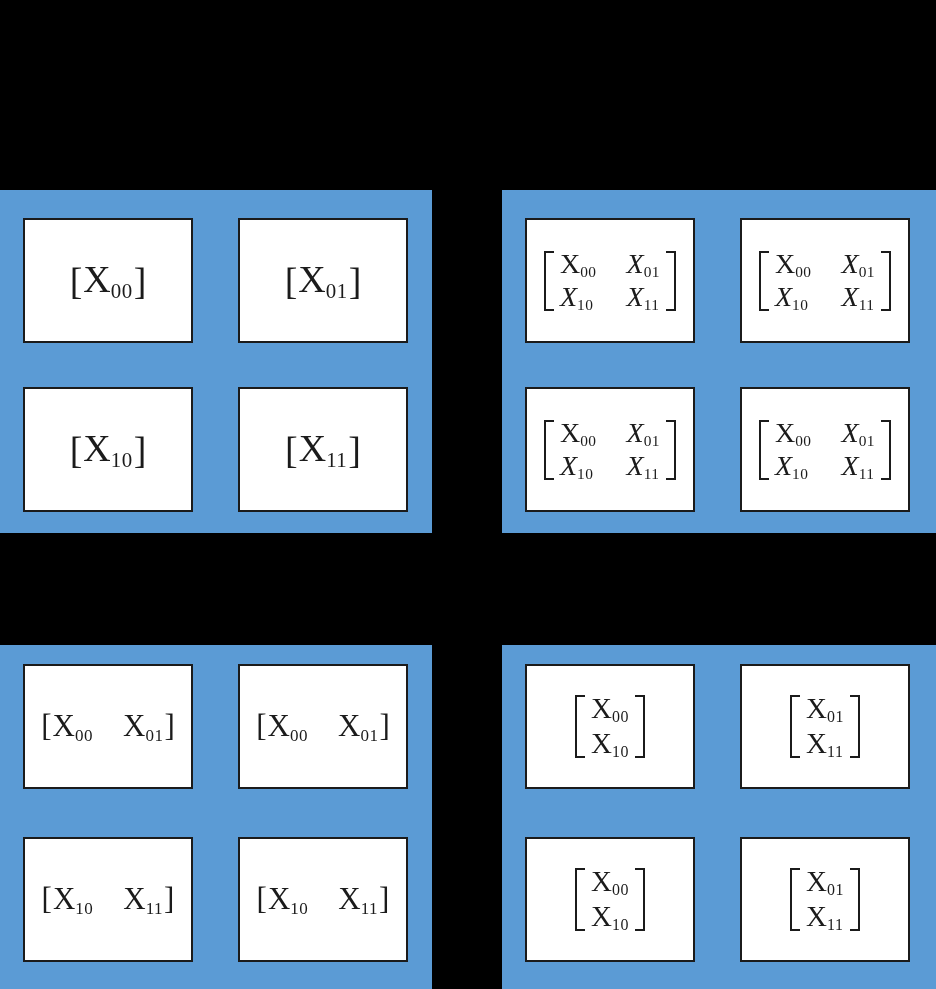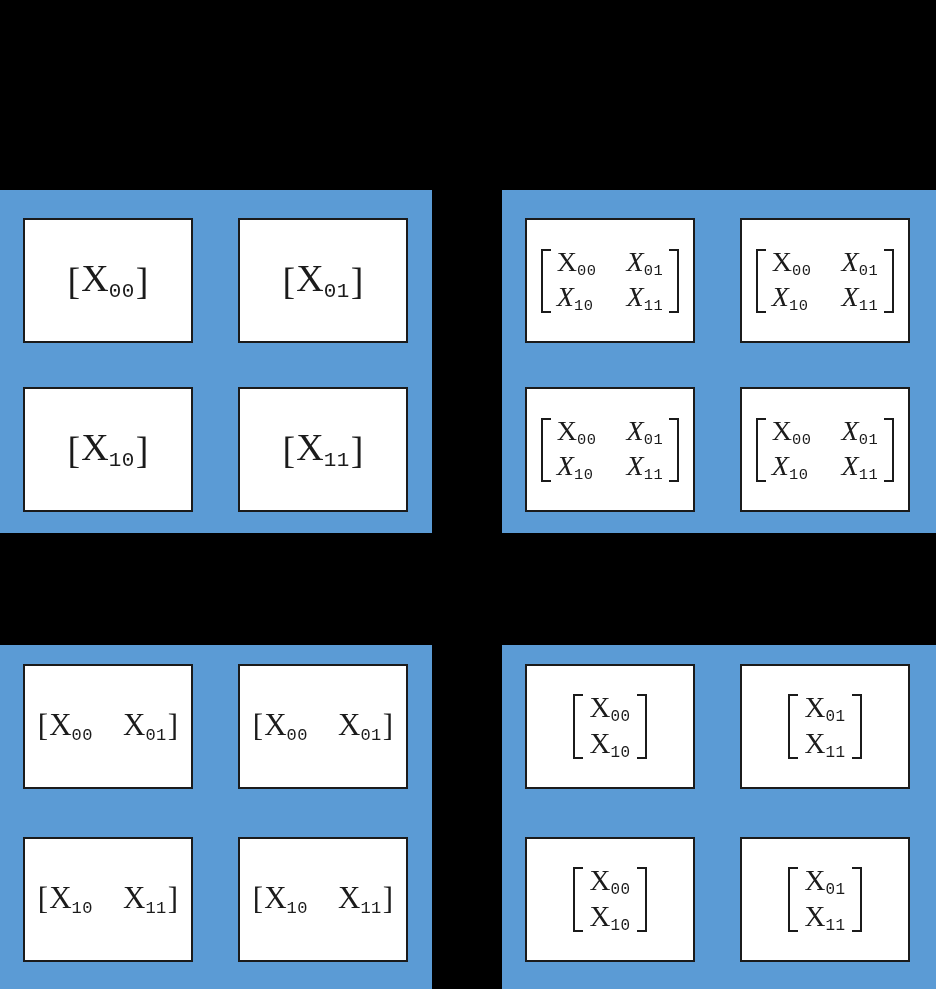--- a/index.html
+++ b/index.html
@@ -40,21 +40,21 @@
     font-family:"Liberation Serif","DejaVu Serif",serif;
     color:var(--ink);
   }
   [data-q="0"] .matrix{font-size:38px;}
   [data-q="1"] .matrix{font-size:28px;}
   [data-q="2"] .matrix{font-size:31px;}
   [data-q="3"] .matrix{font-size:29px;}
 
   .mgrid{display:inline-grid;column-gap:30px;line-height:1.15;}
   .cell{white-space:nowrap;}
-  .sub{font-size:0.55em;vertical-align:-0.28em;letter-spacing:0.5px;font-family:Liberation Mono, monospace;}
+  .sub{font-size:0.55em;vertical-align:-0.28em;letter-spacing:0.5px;}
   .it .base{font-style:italic;}
 
   
   .tbk{display:inline-block;padding:0 1px;}
 
   
   .cb{width:8px;align-self:stretch;margin:3px 0;}
   .cbl{border-left:2px solid var(--ink);border-top:2px solid var(--ink);border-bottom:2px solid var(--ink);margin-right:6px;}
   .cbr{border-right:2px solid var(--ink);border-top:2px solid var(--ink);border-bottom:2px solid var(--ink);margin-left:6px;}
 </style>

